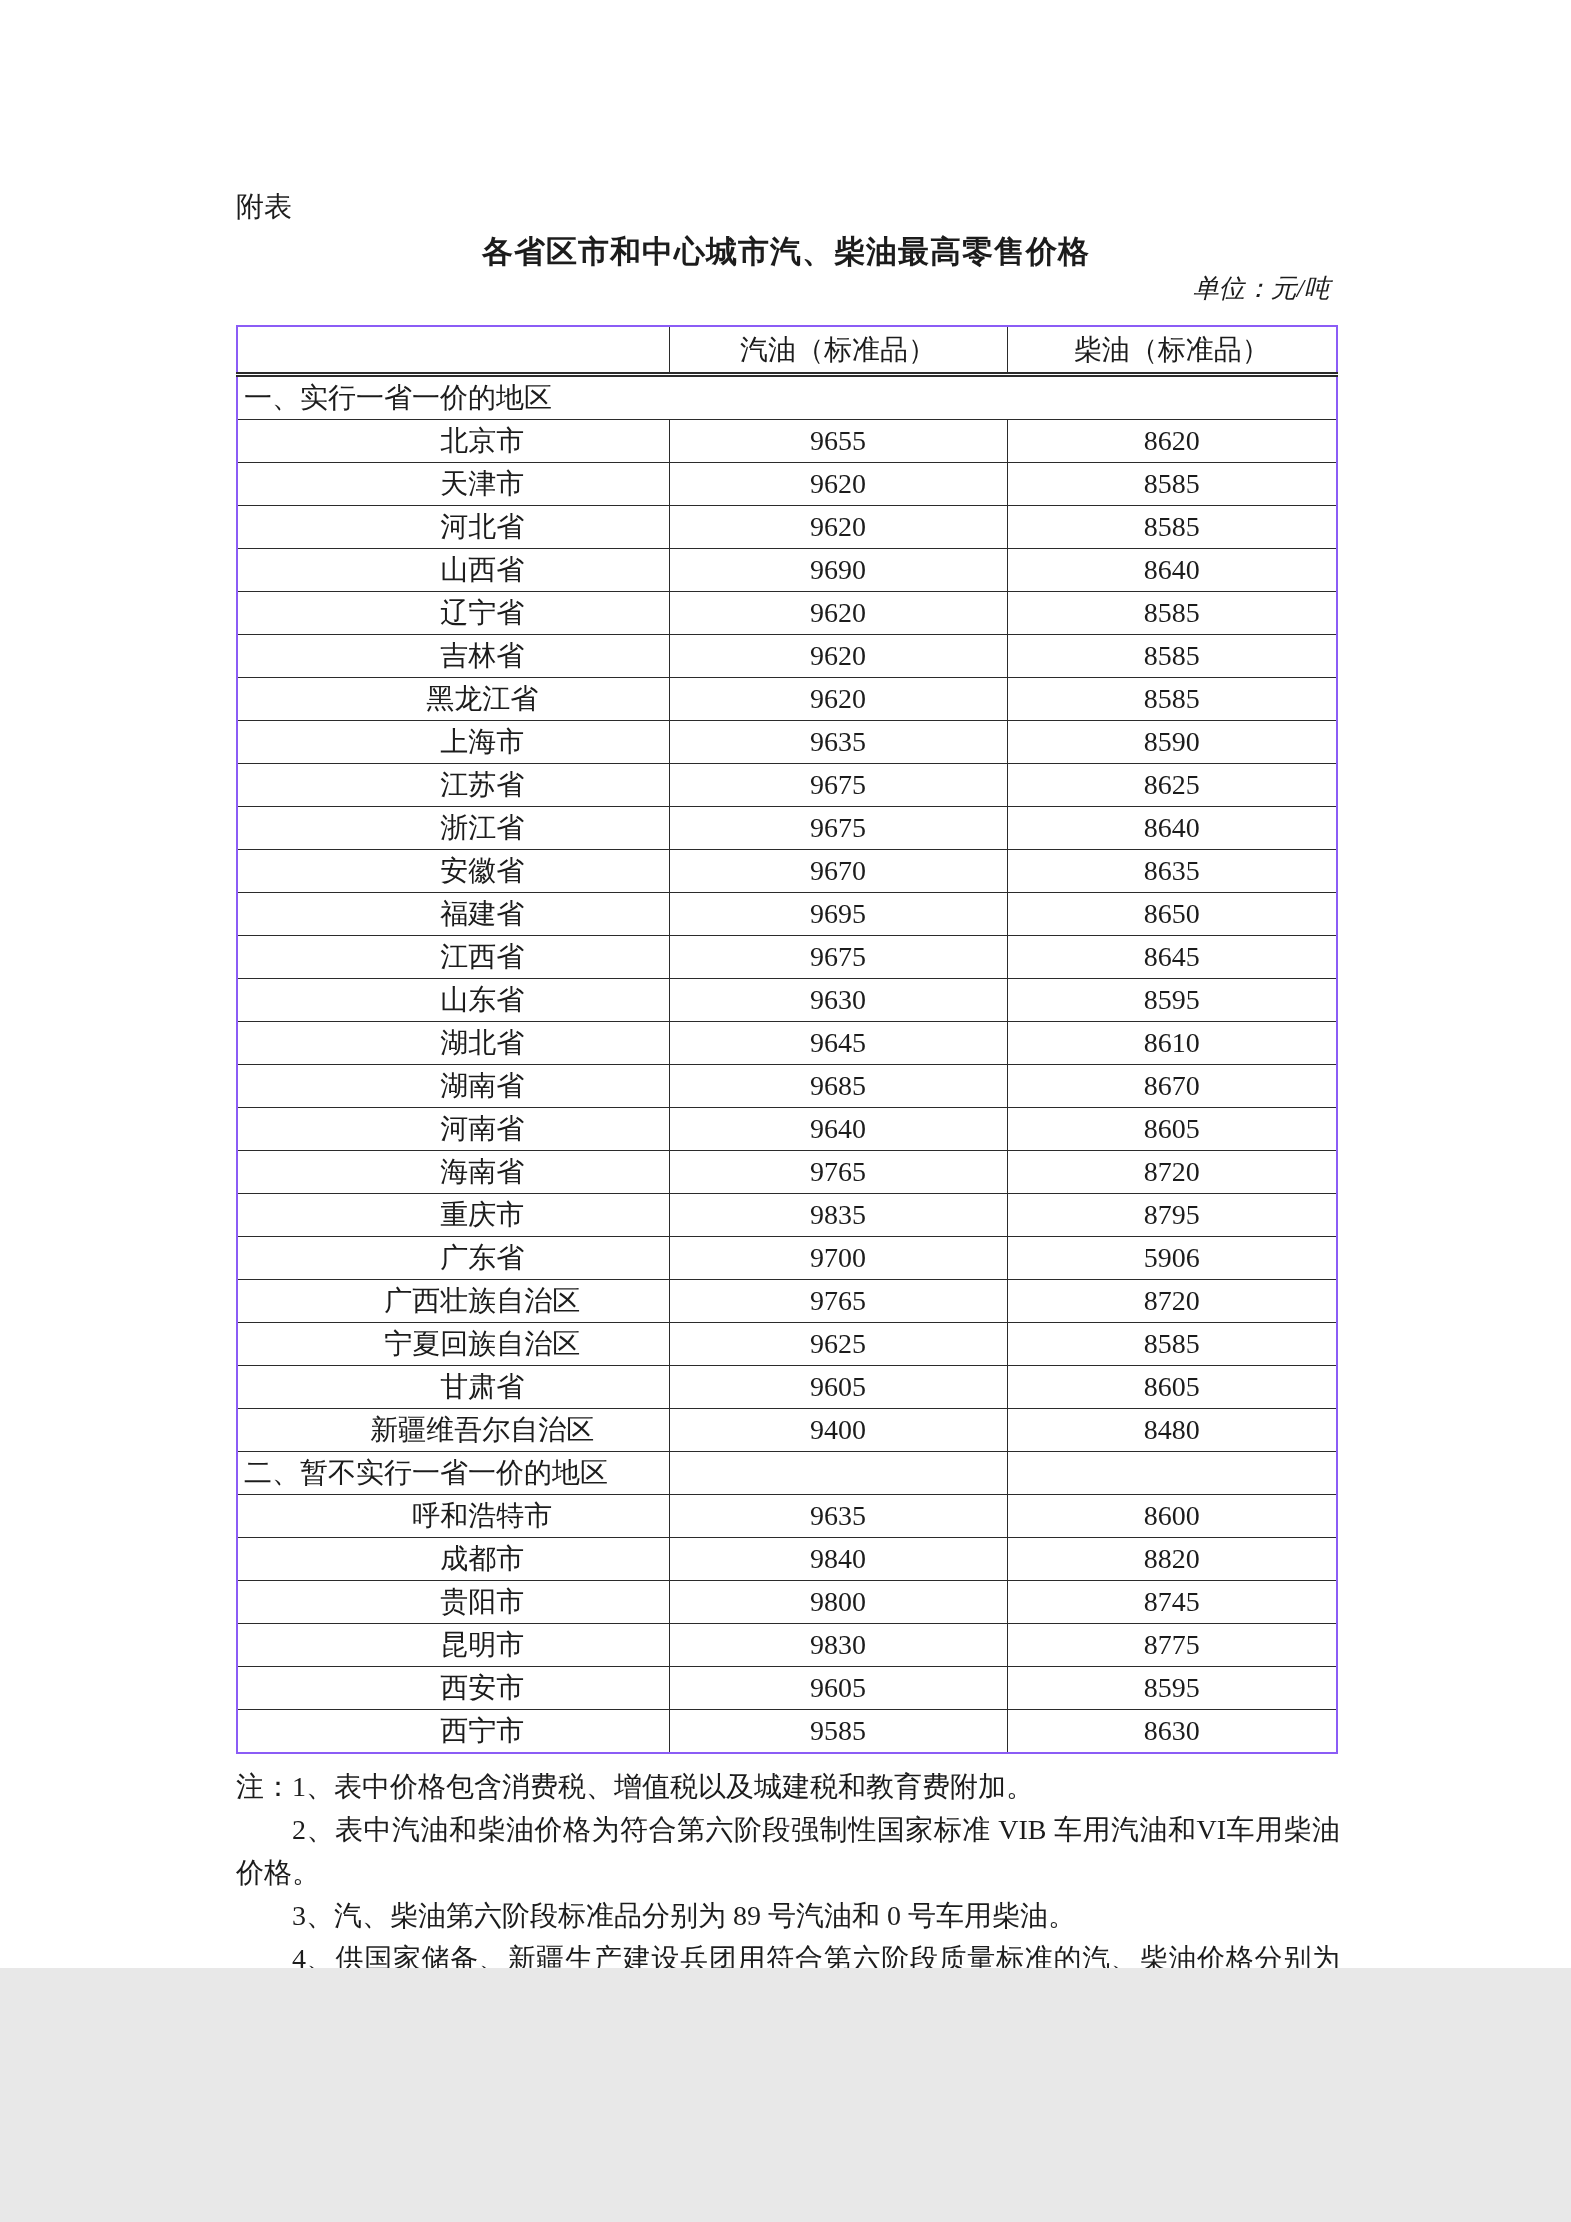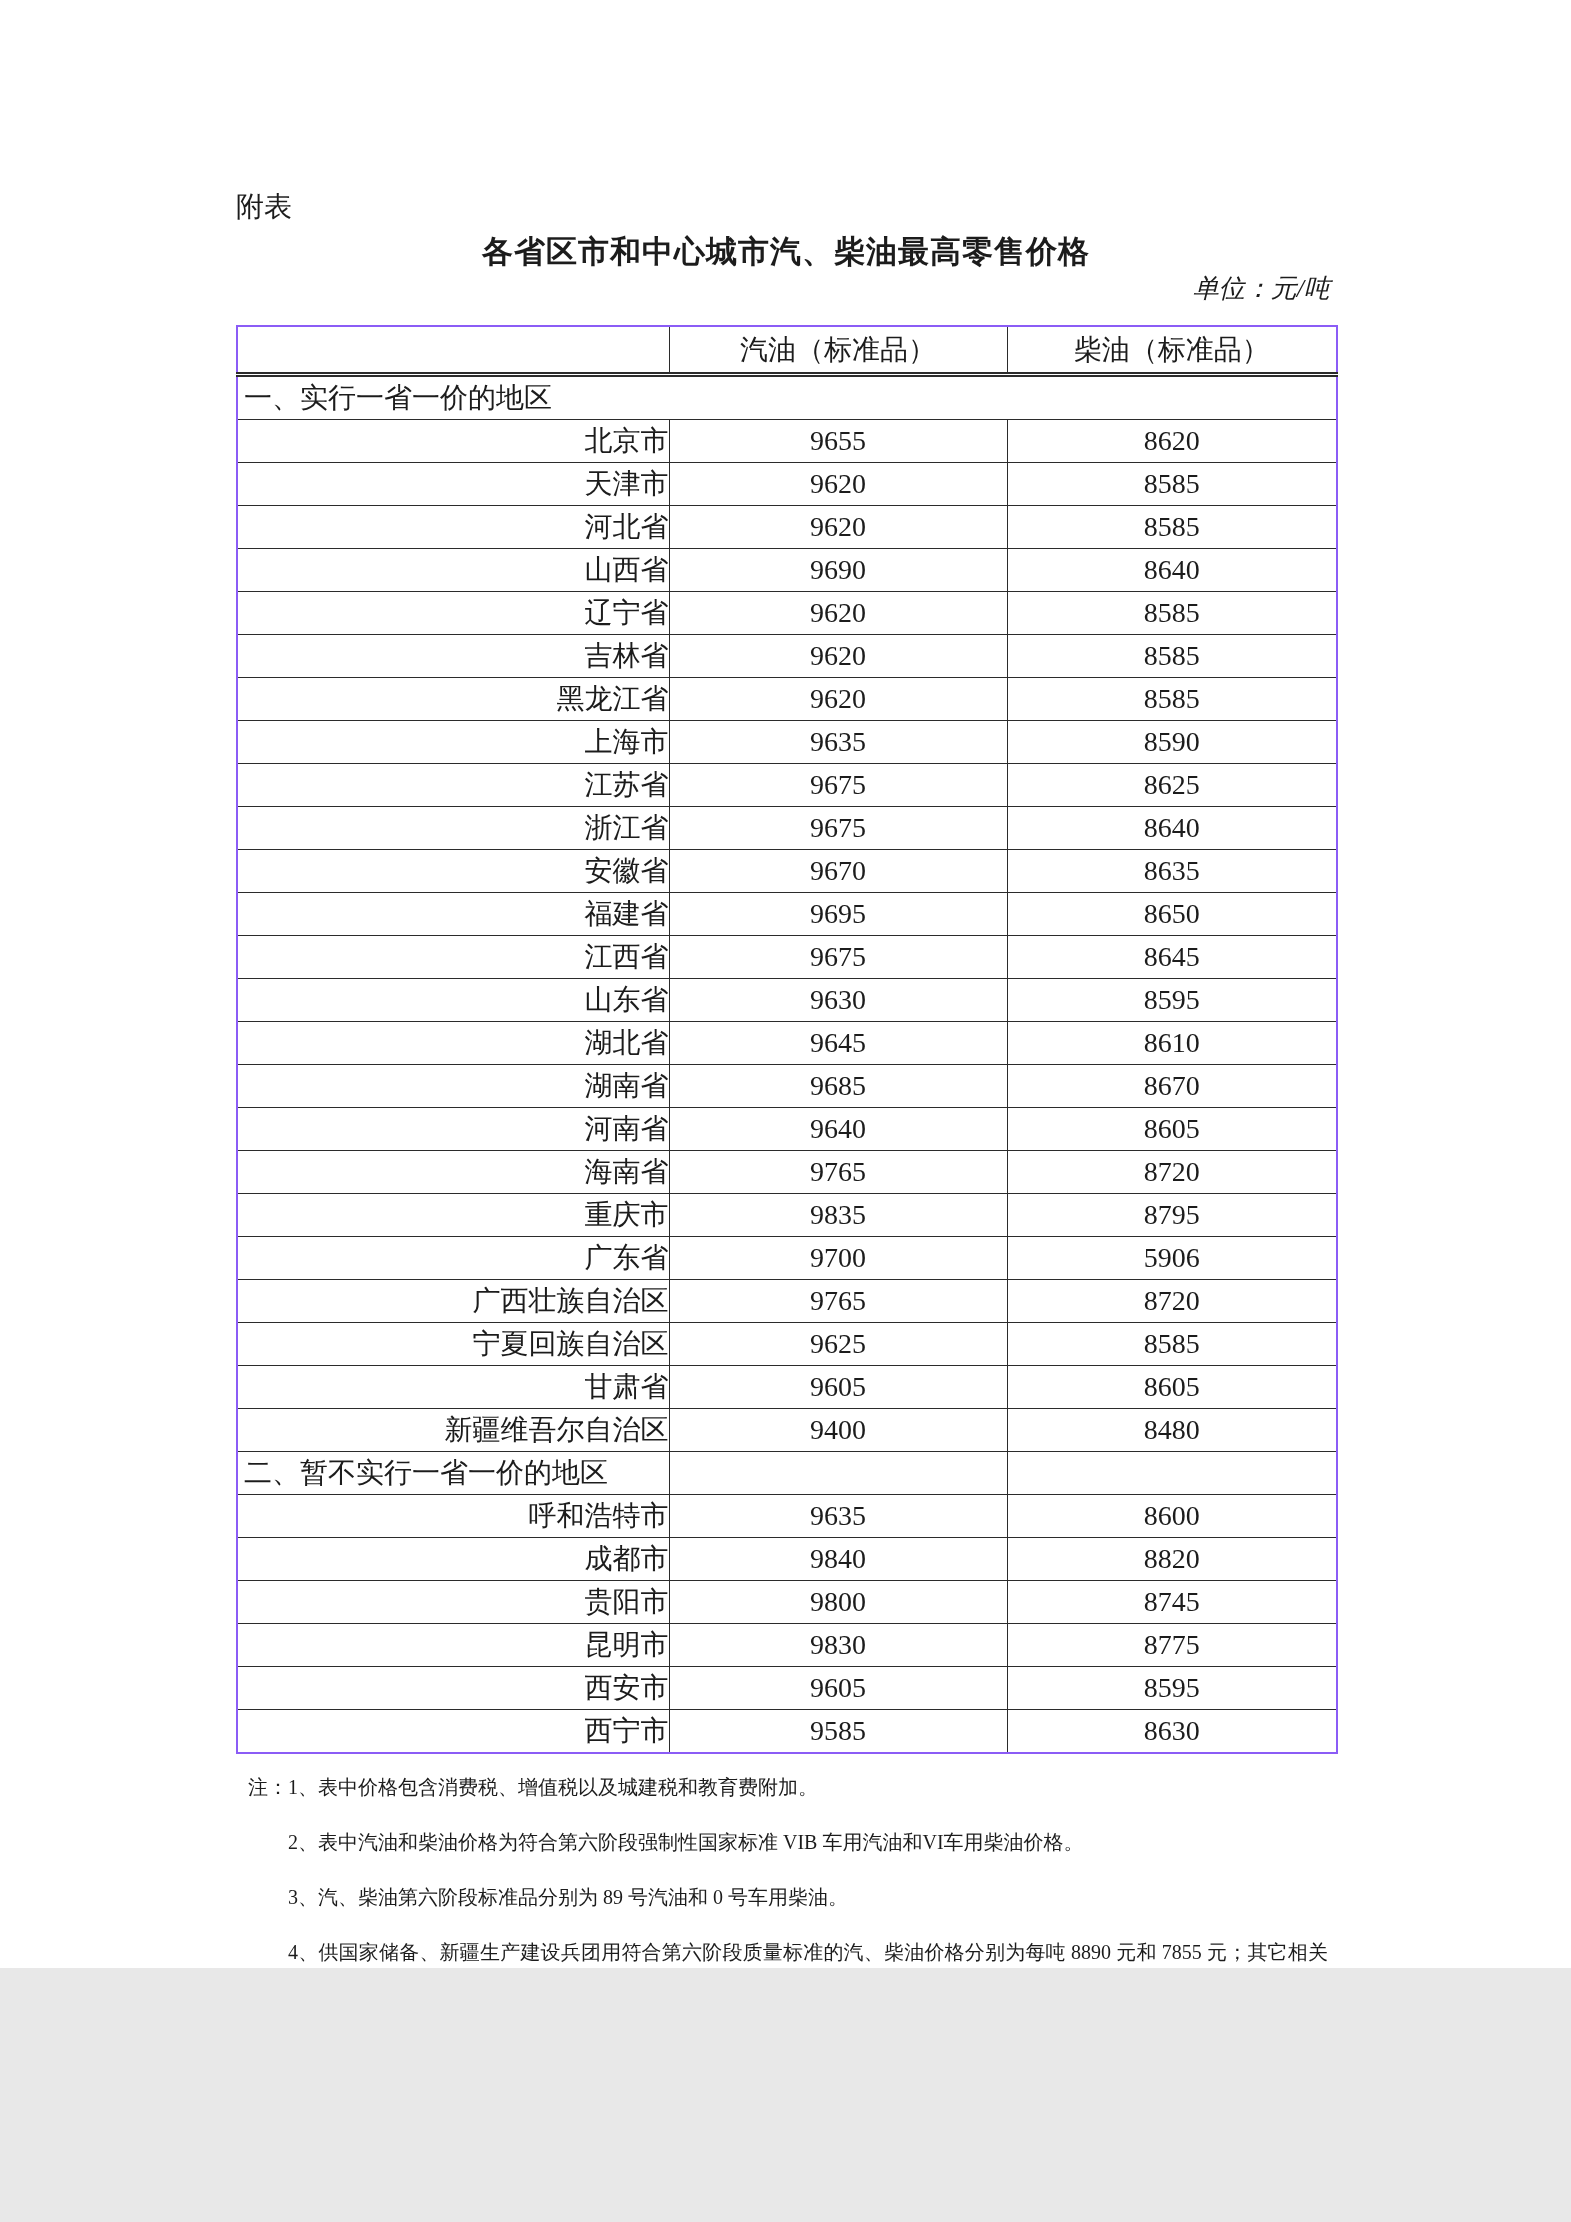--- a/index.html
+++ b/index.html
@@ -40,26 +40,26 @@
   .price-table thead th{
     height:45px;
     text-align:center;
     border-bottom:5px double #2b2b2b;
   }
   .price-table tbody td{height:42px;}
   .col-region{width:432px;}
   .col-gas{width:338px;}
   .col-diesel{width:330px;}
   td.section-cell{padding-left:6px;text-align:left;border-radius:8px;}
-  td.region-cell{padding-left:58px;text-align:right;}
+  td.region-cell{padding-left:58px;text-align:center;}
   td.num-cell{text-align:center;}
   .notes{margin-top:11px;width:1104px;}
   .notes p{
-    margin:12px;
-    font-size:20px;
+    margin:0;
+    font-size:28px;
     line-height:43px;
     text-align:justify;
   }
   .notes p.indent{text-indent:2em;}
 </style>
 </head>
 <body>
 
 <div class="page">
   <div class="content">

